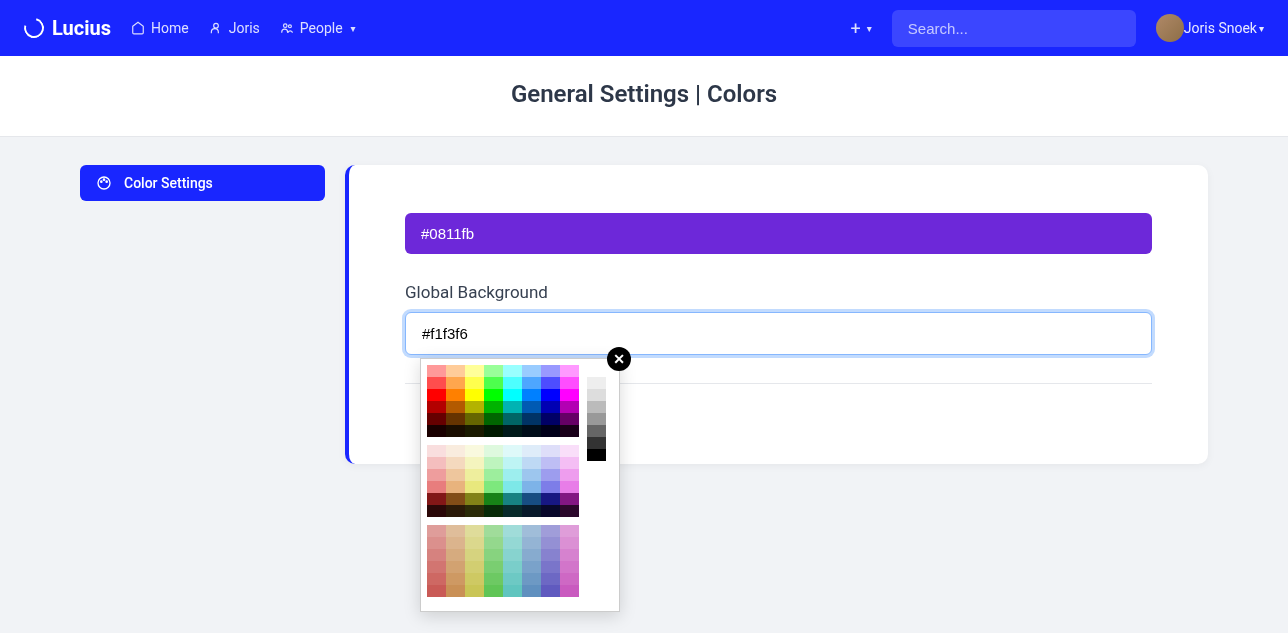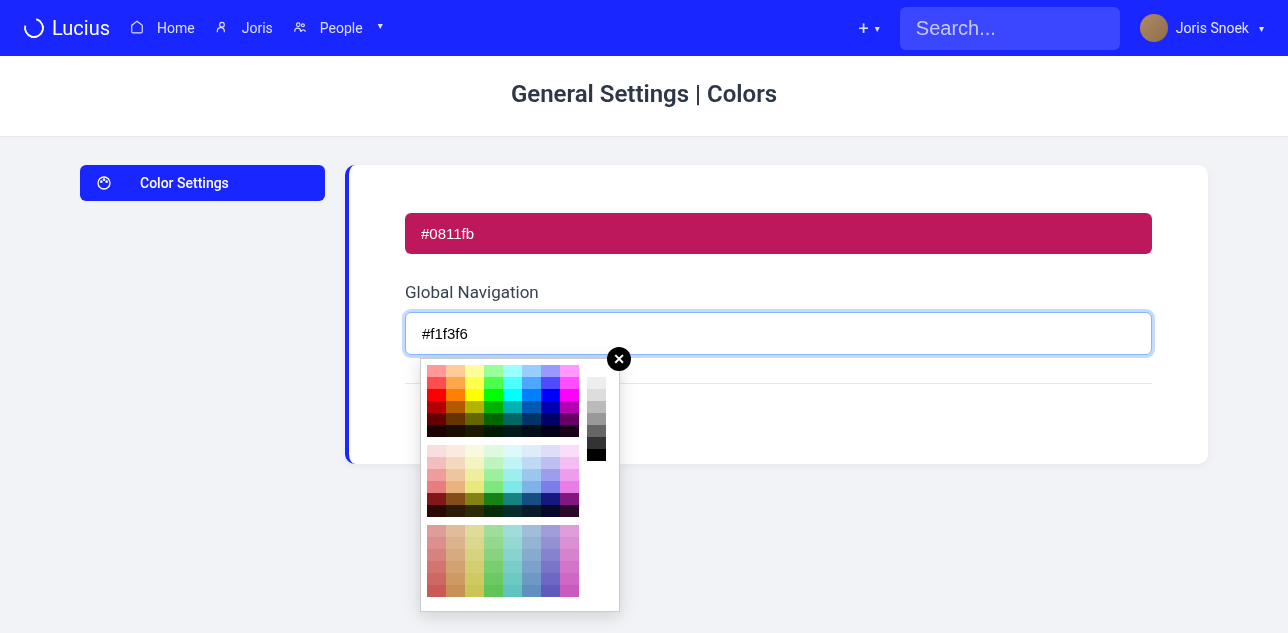--- a/index.html
+++ b/index.html
@@ -16,40 +16,41 @@
   display: flex;
   align-items: center;
   padding: 0 24px;
   color: #fff;
 }
 .brand {
   display: flex;
   align-items: center;
   gap: 8px;
   font-size: 20px;
-  font-weight: 400;
+  font-weight: 700;
   color: #fff;
   margin-right: 20px;
 }
 .brand-icon {
   width: 20px;
   height: 20px;
   border: 2.5px solid #fff;
   border-radius: 50%;
   border-top-color: transparent;
   transform: rotate(-30deg);
 }
 .nav-links {
   display: flex;
   gap: 20px;
   align-items: center;
 }
 .nav-link {
   display: flex;
-  gap: 13px;
+  align-items: center;
+  gap: 6px;
   color: rgba(255,255,255,0.85);
   font-size: 14px;
   cursor: pointer;
 }
 .nav-link svg { width: 14px; height: 14px; }
 .chevron-sm {
   font-size: 10px;
   margin-left: 2px;
 }
 .topnav-right {
@@ -64,29 +65,29 @@
   cursor: pointer;
   display: flex;
   align-items: center;
   gap: 4px;
 }
 .search-box {
   background: rgba(255,255,255,0.15);
   border: none;
   border-radius: 6px;
   padding: 10px 16px;
-  width: 220px;
-  color: #fff;
-  font-size: 20px;
+  width: 244px;
+  color: #fff;
+  font-size: 15px;
 }
 .search-box::placeholder { color: rgba(255,255,255,0.7); }
 .user-menu {
   display: flex;
   align-items: center;
-  gap: 8px;
+  gap: 0;
   color: rgba(255,255,255,0.9);
   font-size: 14px;
   cursor: pointer;
 }
 .avatar {
   width: 28px;
   height: 28px;
   border-radius: 50%;
   background: linear-gradient(135deg, #b08968, #8d6e47);
 }
@@ -106,21 +107,21 @@
   padding: 28px 80px;
   gap: 20px;
   align-items: flex-start;
 }
 .sidebar {
   width: 245px;
 }
 .sidebar-item {
   display: flex;
   align-items: center;
-  gap: 28px;
+  gap: 12px;
   padding: 10px 16px;
   border-radius: 6px;
   font-size: 14px;
   font-weight: 500;
   cursor: pointer;
   color: #1926ff;
   margin-bottom: 4px;
 }
 .sidebar-item.active {
   background: #1926ff;
@@ -144,21 +145,21 @@
   display: block;
 }
 .color-input {
   width: 100%;
   padding: 12px 16px;
   border-radius: 6px;
   font-size: 15px;
   border: 1px solid #d1d5db;
 }
 .color-input.filled {
-  background: #be185d;
+  background: #6d28d9;
   color: #fff;
   border: none;
 }
 .color-input.focused {
   background: #fff;
   border: 1px solid #86b7fe;
   box-shadow: 0 0 0 3px rgba(13,110,253,0.25);
   outline: none;
 }
 .divider {
@@ -278,21 +279,21 @@
         </svg>
       <span>Color Settings</span>
     </div>
   </div>
 
   <div class="main-panel">
     <div class="field-group">
       <input class="color-input filled" type="text" value="#0811fb" style="">
     </div>
     <div class="field-group">
-      <label class="field-label">Global Navigation</label>
+      <label class="field-label">Global Background</label>
       <input class="color-input focused" type="text" value="#f1f3f6" style="">
     </div>
     <hr class="divider">
   </div>
 </div>
 
 <div class="color-picker">
   <div class="picker-close">✕</div>
   <div class="picker-body">
     <div class="swatch-col" id="swatch-col">

